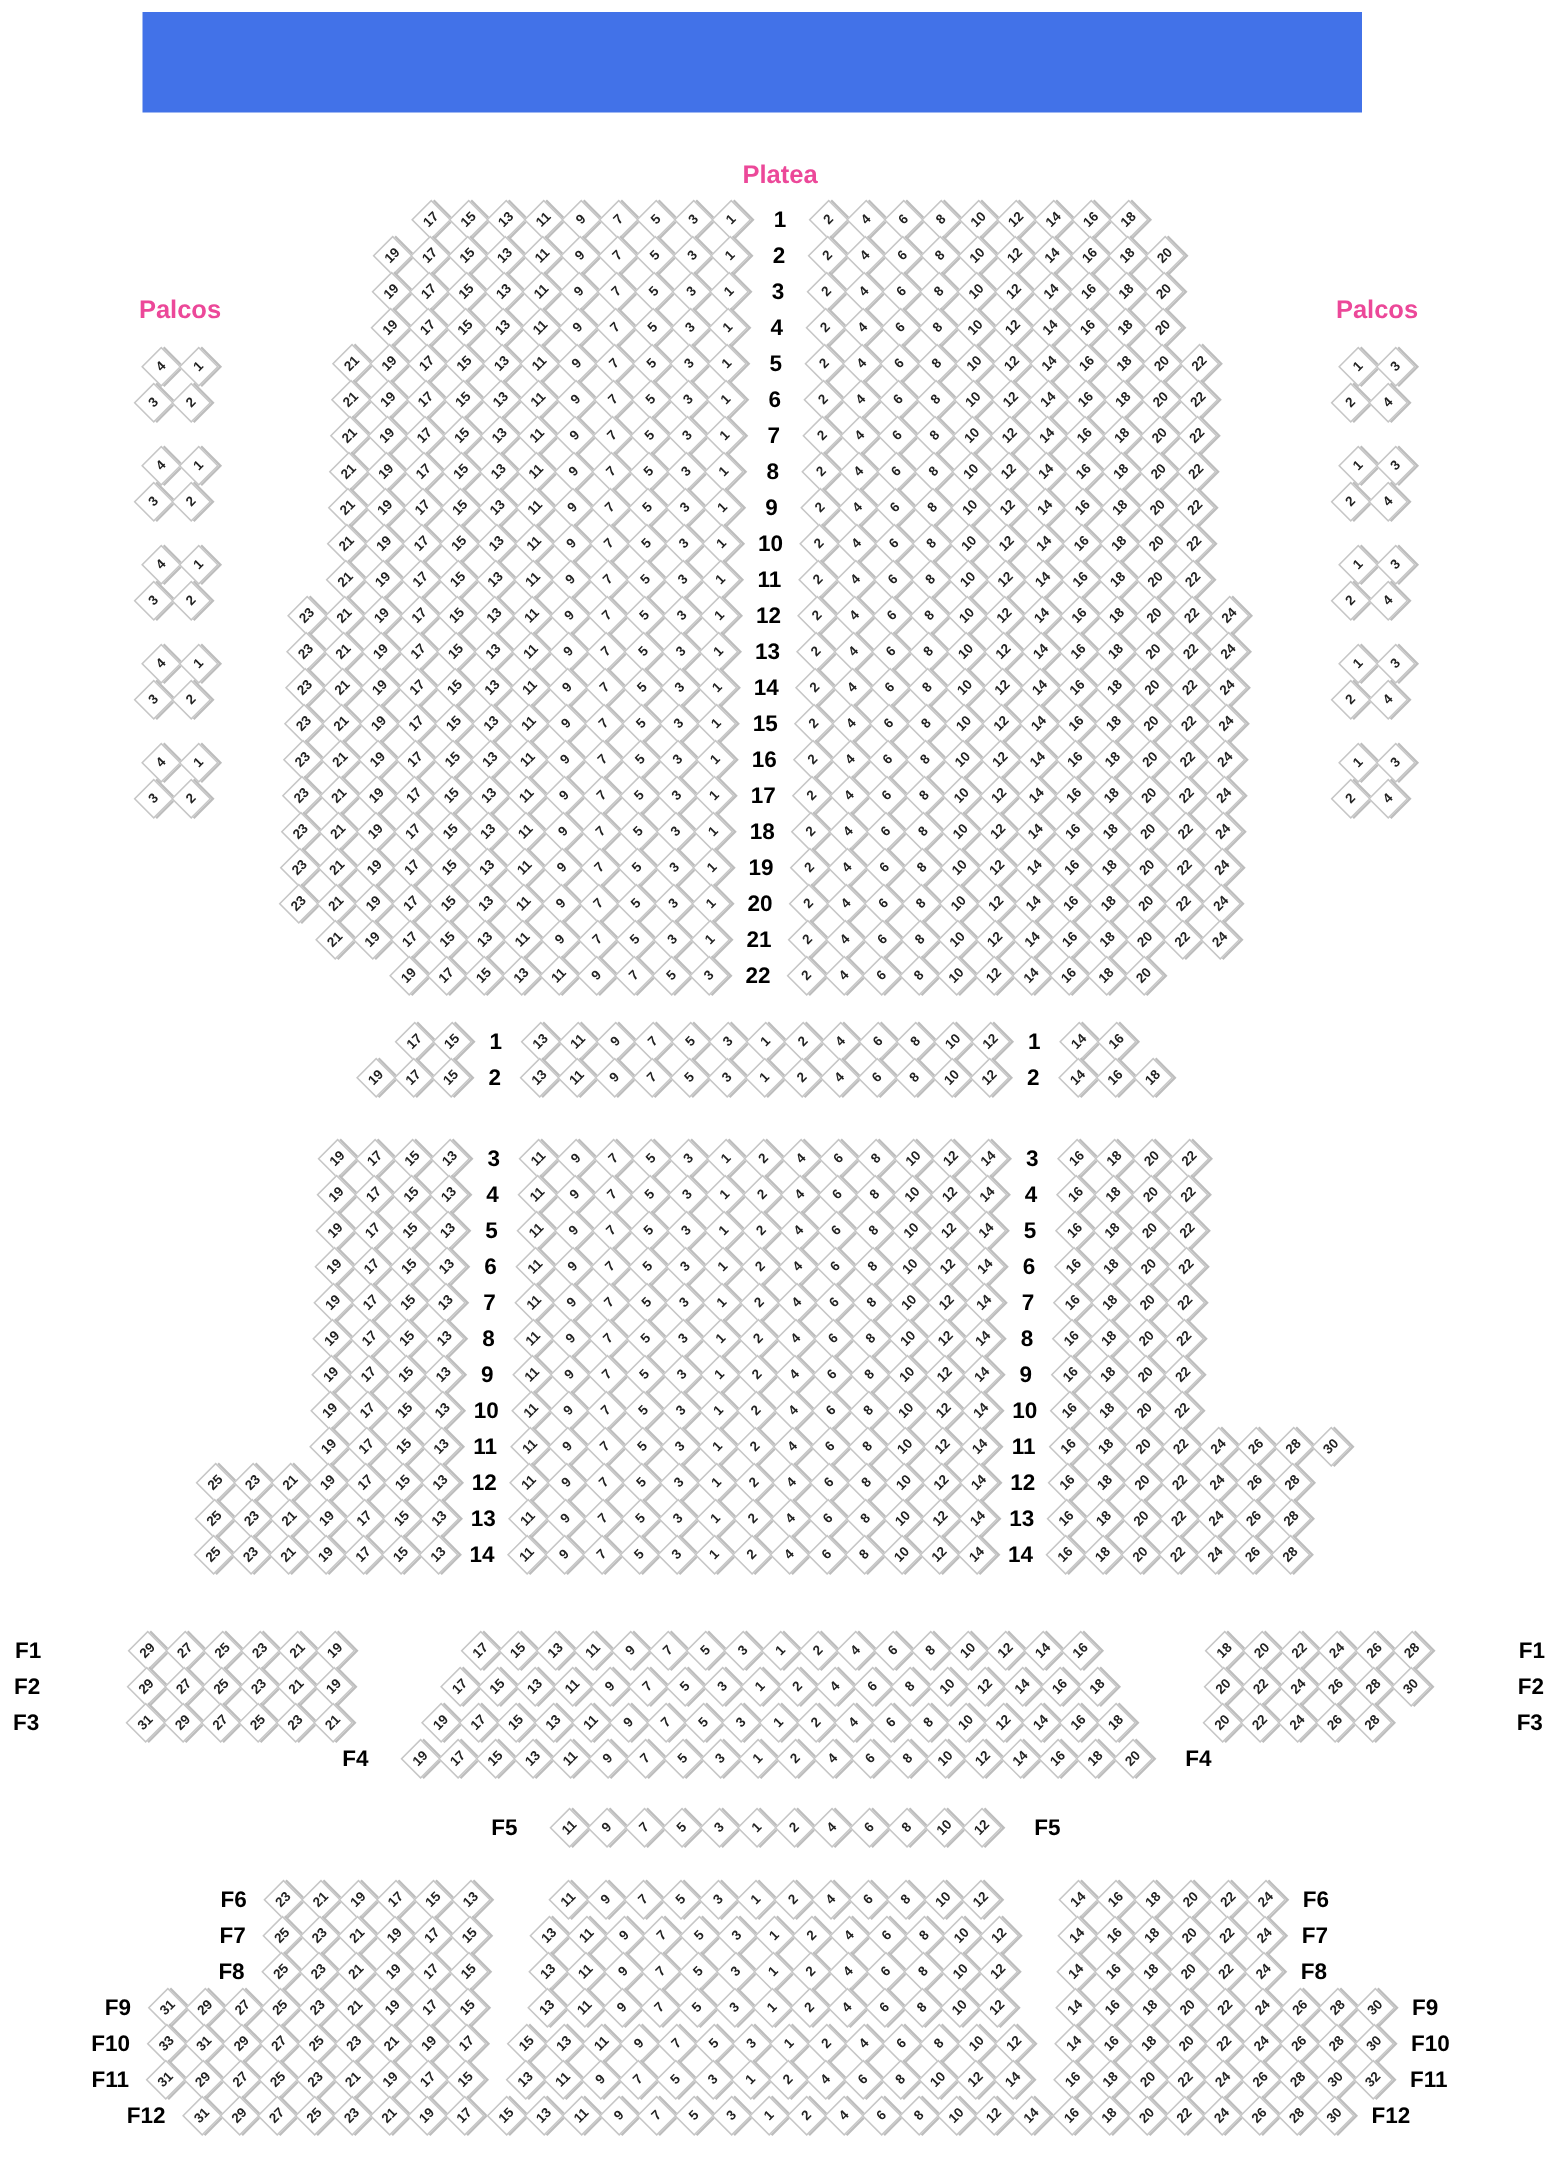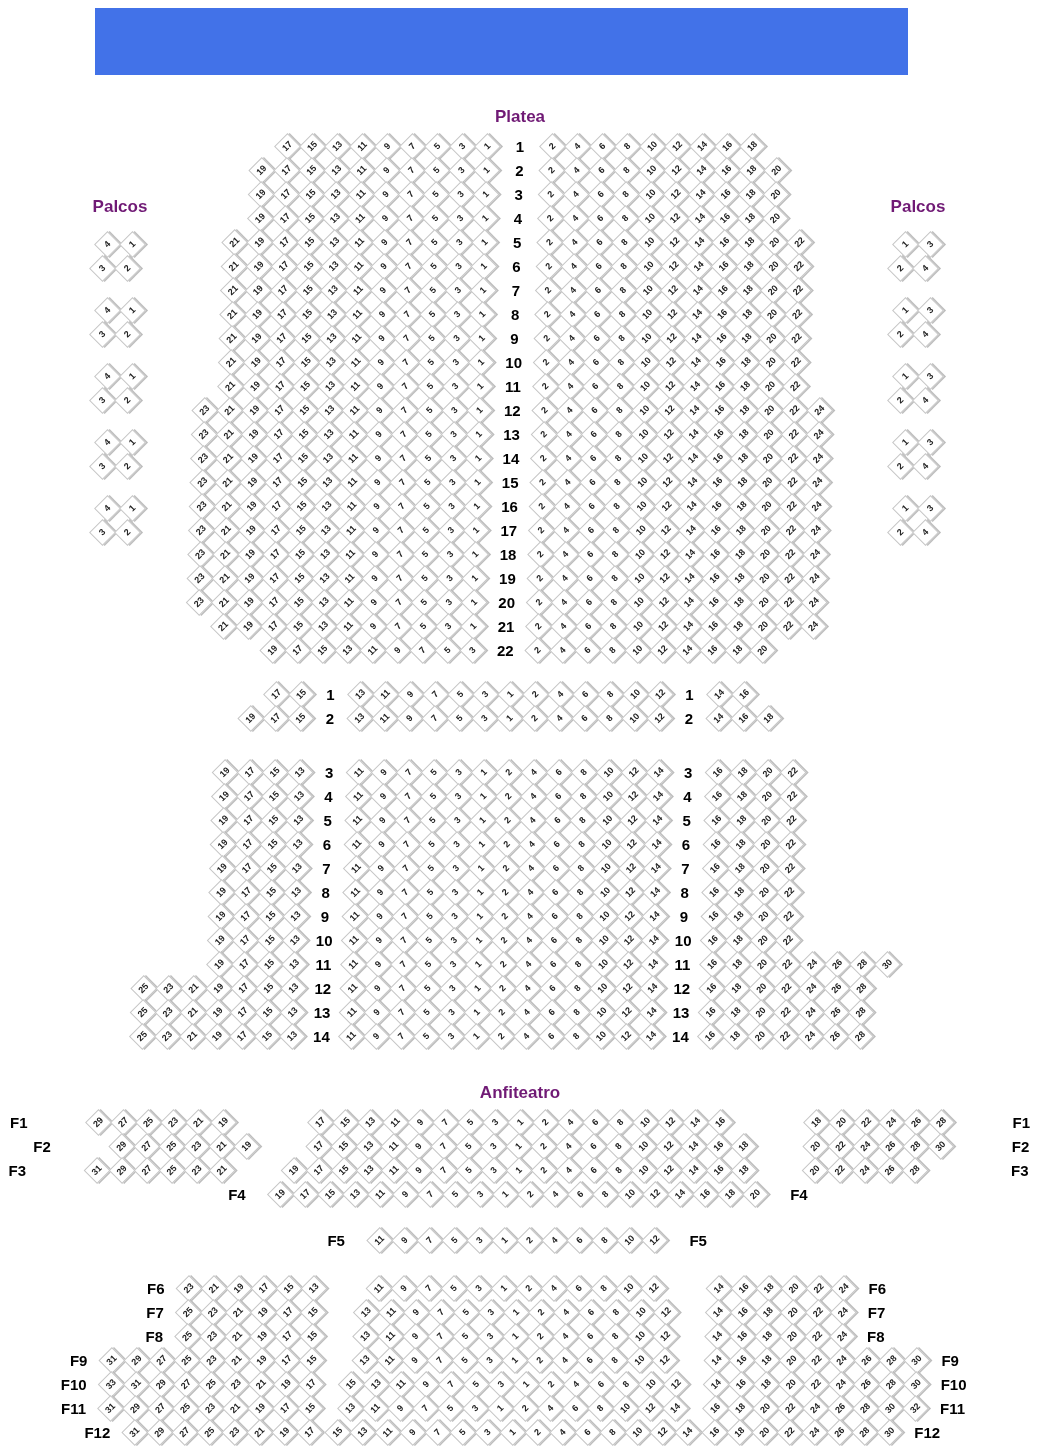--- a/index.html
+++ b/index.html
@@ -1,20 +1,20 @@
 <!DOCTYPE html>
 <html><head>
 <meta charset="utf-8">
 <style>
   html,body{margin:0;padding:0;background:#fff;}
   #page{position:relative;width:1040px;height:1450px;background:#fff;overflow:hidden;
         font-family:"Liberation Sans",sans-serif;}
   #stage{position:absolute;left:95px;top:8px;width:813px;height:67px;}
   .sec{position:absolute;left:0;right:0;}
-  .title{text-align:center;font-weight:bold;font-size:17px;color:#701a75;height:22px;line-height:22px;}
+  .title{text-align:center;font-weight:bold;font-size:17px;color:#ec4899;height:22px;line-height:22px;}
   .rows{margin-top:6px;}
   
   .cell{width:25px;height:24px;display:flex;align-items:center;justify-content:center;flex:0 0 25px;}
   .seat{width:17px;height:17px;border:1px solid #c6c6c6;background:#fff;transform:rotate(-45deg);
         display:flex;align-items:center;justify-content:center;box-shadow:1.5px 1.5px 0 #bdbdbd;}
   .seat span{font-size:9px;font-weight:bold;color:#222;line-height:9px;}
   .blk{display:flex;}
   
   .prow{display:flex;justify-content:center;align-items:center;height:24px;}
   .half{width:300px;display:flex;}
@@ -4627,21 +4627,20 @@
               <div class="seat">
                 <span>28</span>
               </div>
             </div>
           </div>
         </div>
       </div>
   </div>
 
   <div class="sec" style="top:1082px;">
-    <div class="title">Anfiteatro</div>
     <div class="rows" id="anfiteatro-rows">
         <div class="afar" style="transform: translateX(0px);">
           <div class="flabel le">F1</div>
           <div class="blk l">
             <div class="cell">
               <div class="seat">
                 <span>29</span>
               </div>
             </div>
             <div class="cell">
@@ -4784,21 +4783,21 @@
               </div>
             </div>
             <div class="cell">
               <div class="seat">
                 <span>28</span>
               </div>
             </div>
           </div>
           <div class="flabel ri">F1</div>
         </div>
-        <div class="afar" style="transform: translateX(-0.7px); margin-left: 24px;">
+        <div class="afar" style="transform: translateX(-0.7px);">
           <div class="flabel le">F2</div>
           <div class="blk l">
             <div class="cell">
               <div class="seat">
                 <span>29</span>
               </div>
             </div>
             <div class="cell">
               <div class="seat">
                 <span>27</span>

